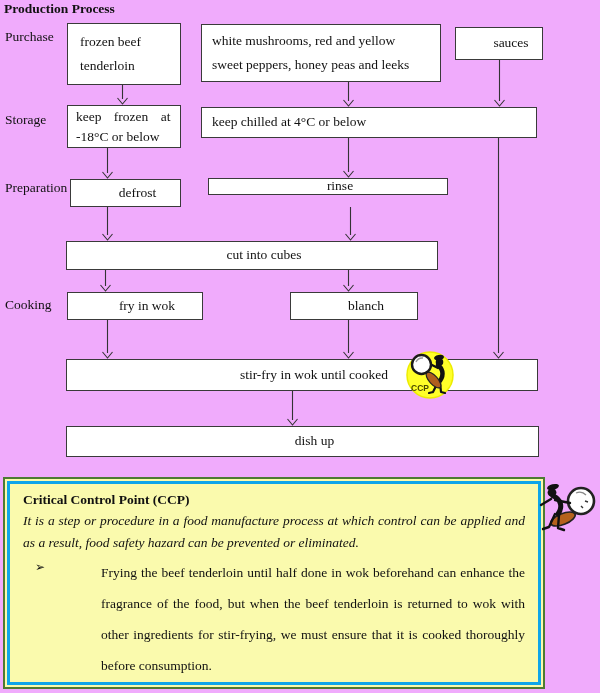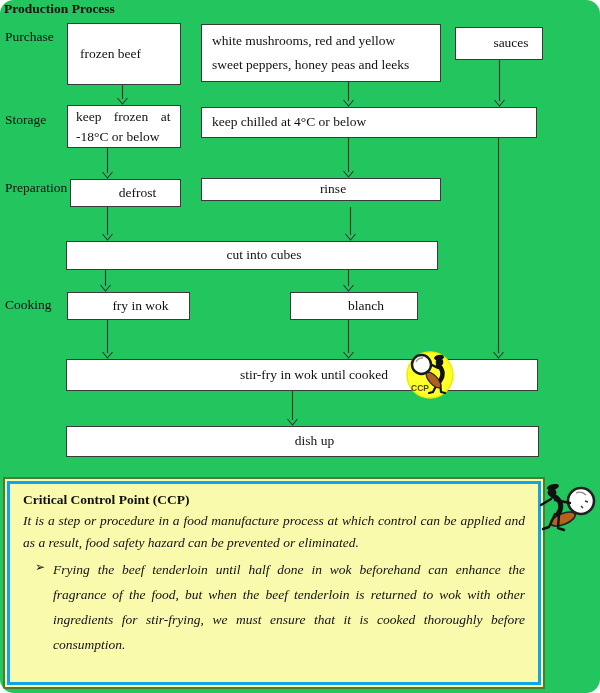--- a/index.html
+++ b/index.html
@@ -1,20 +1,19 @@
 <!DOCTYPE html>
 <html><head>
 <meta charset="utf-8">
 <style>
   html,body{margin:0;padding:0;background:#fff;}
   .canvas{
-    position:relative; width:600px; height:693px; background:#22c55e;
+    position:relative; width:600px; height:693px; background:#f0abfc;
     font-family:"Liberation Serif","DejaVu Serif",serif; color:#111;
     overflow:hidden;
-    border-radius:14px;
   }
   .title{position:absolute; left:4px; top:1px; font-size:13.5px; font-weight:bold;}
   .stage-label{position:absolute; left:5px; font-size:13.5px; white-space:nowrap;}
   .fbox{
     position:absolute; box-sizing:border-box; background:#fff;
     border:1px solid #3a3a3a; font-size:13.5px; line-height:1.55;
     display:flex; flex-direction:column; justify-content:center;
   }
   .fbox.center{align-items:center; text-align:center;padding-left:24px;}
   .fbox.leftpad{padding-left:10px; padding-right:10px;}
@@ -36,36 +35,37 @@
   }
   .info-inner .heading{font-size:13.5px; font-weight:bold; line-height:21px; margin:0;}
   .info-inner p{font-size:13.5px; line-height:21.5px; margin:0; text-align:justify;}
   .info-inner p.definition{font-style:italic;}
   .info-inner p.statement{font-weight:bold; margin-top:5px;}
   .bullet-row{display:flex; margin-top:4px;}
   .bullet-marker{
     flex:0 0 30px; padding-left:12px; box-sizing:border-box;
     font-family:"DejaVu Sans",sans-serif; font-size:12px; line-height:21.5px;
   }
-  .bullet-text{flex:1; font-size:13.5px; font-style:italic; line-height:25px; text-align:justify;}
+  .bullet-text{flex:1; font-size:13.5px; line-height:31px; text-align:justify;margin-left:48px;}
 </style>
 </head>
 <body>
 
 <div class="canvas">
 
   <div class="title">Production Process</div>
 
   <div class="stage-label" style="top:29px">Purchase</div>
   <div class="stage-label" style="top:112px">Storage</div>
   <div class="stage-label" style="top:180px">Preparation</div>
   <div class="stage-label" style="top:297px">Cooking</div>
 
   <div class="fbox leftpad two-line" style="left:67px; top:23px; width:114px; height:62px; padding-left:12px;">
     <span class="bline">frozen beef</span>
+    <span class="bline">tenderloin</span>
   </div>
 
   <div class="fbox leftpad two-line" style="left:201px; top:24px; width:240px; height:58px;">
     <span class="bline">white mushrooms, red and yellow</span>
     <span class="bline">sweet peppers, honey peas and leeks</span>
   </div>
 
   <div class="fbox center" style="left:455px; top:27px; width:88px; height:33px;">
     <span>sauces</span>
   </div>
@@ -76,29 +76,29 @@
   </div>
 
   <div class="fbox leftpad" style="left:201px; top:107px; width:336px; height:31px;">
     <span>keep chilled at 4°C or below</span>
   </div>
 
   <div class="fbox center" style="left:70px; top:179px; width:111px; height:28px;">
     <span>defrost</span>
   </div>
 
-  <div class="fbox center" style="left:201px; top:178px; width:240px; height:23px;text-align:center;">
+  <div class="fbox center" style="left:208px; top:178px; width:240px; height:17px;text-align:center;">
     <span>rinse</span>
   </div>
 
   <div class="fbox center" style="left:66px; top:241px; width:372px; height:29px;align-items:center;">
     <span>cut into cubes</span>
   </div>
 
-  <div class="fbox center" style="left:67px; top:292px; width:123px; height:28px;">
+  <div class="fbox center" style="left:67px; top:292px; width:136px; height:28px;">
     <span>fry in wok</span>
   </div>
 
   <div class="fbox center" style="left:290px; top:292px; width:128px; height:28px;">
     <span>blanch</span>
   </div>
 
   <div class="fbox center" style="left:66px; top:359px; width:472px; height:32px;">
     <span>stir-fry in wok until cooked</span>
   </div>

